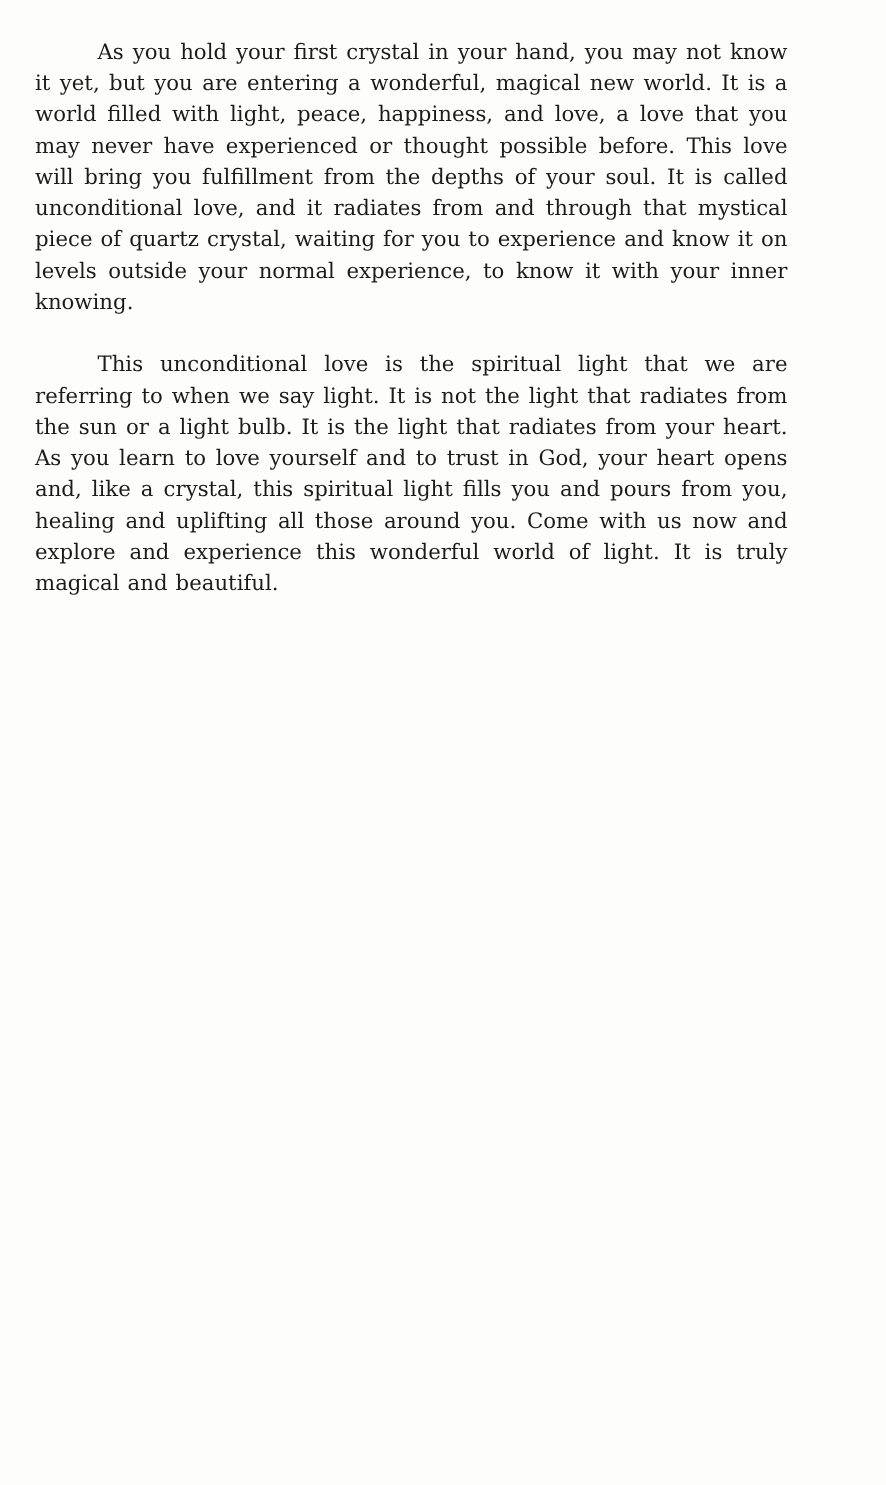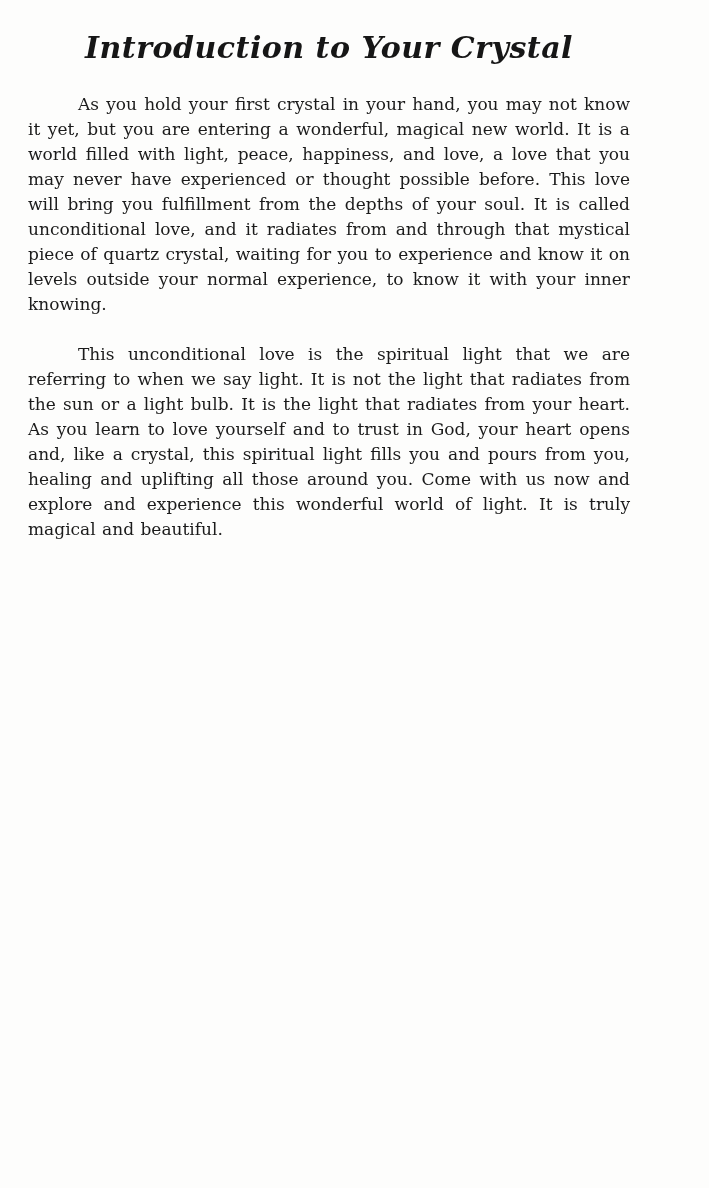--- a/index.html
+++ b/index.html
@@ -36,16 +36,15 @@
     text-justify: inter-word;
     text-indent: 50px;
     margin: 0 0 25px 0;
     word-spacing: 1px;
   }
 </style>
 </head>
 <body>
 
 <div class="page">
-  <h1 class="title">Introduction to Your Crystal</h1>
   <p class="body-para">As you hold your first crystal in your hand, you may not know it yet, but you are entering a wonderful, magical new world. It is a world filled with light, peace, happiness, and love, a love that you may never have experienced or thought possible before. This love will bring you fulfillment from the depths of your soul. It is called unconditional love, and it radiates from and through that mystical piece of quartz crystal, waiting for you to experience and know it on levels outside your normal experience, to know it with your inner knowing.</p>
   <p class="body-para">This unconditional love is the spiritual light that we are referring to when we say light. It is not the light that radiates from the sun or a light bulb. It is the light that radiates from your heart. As you learn to love yourself and to trust in God, your heart opens and, like a crystal, this spiritual light fills you and pours from you, healing and uplifting all those around you. Come with us now and explore and experience this wonderful world of light. It is truly magical and beautiful.</p>
 </div>
 
 </body></html>

